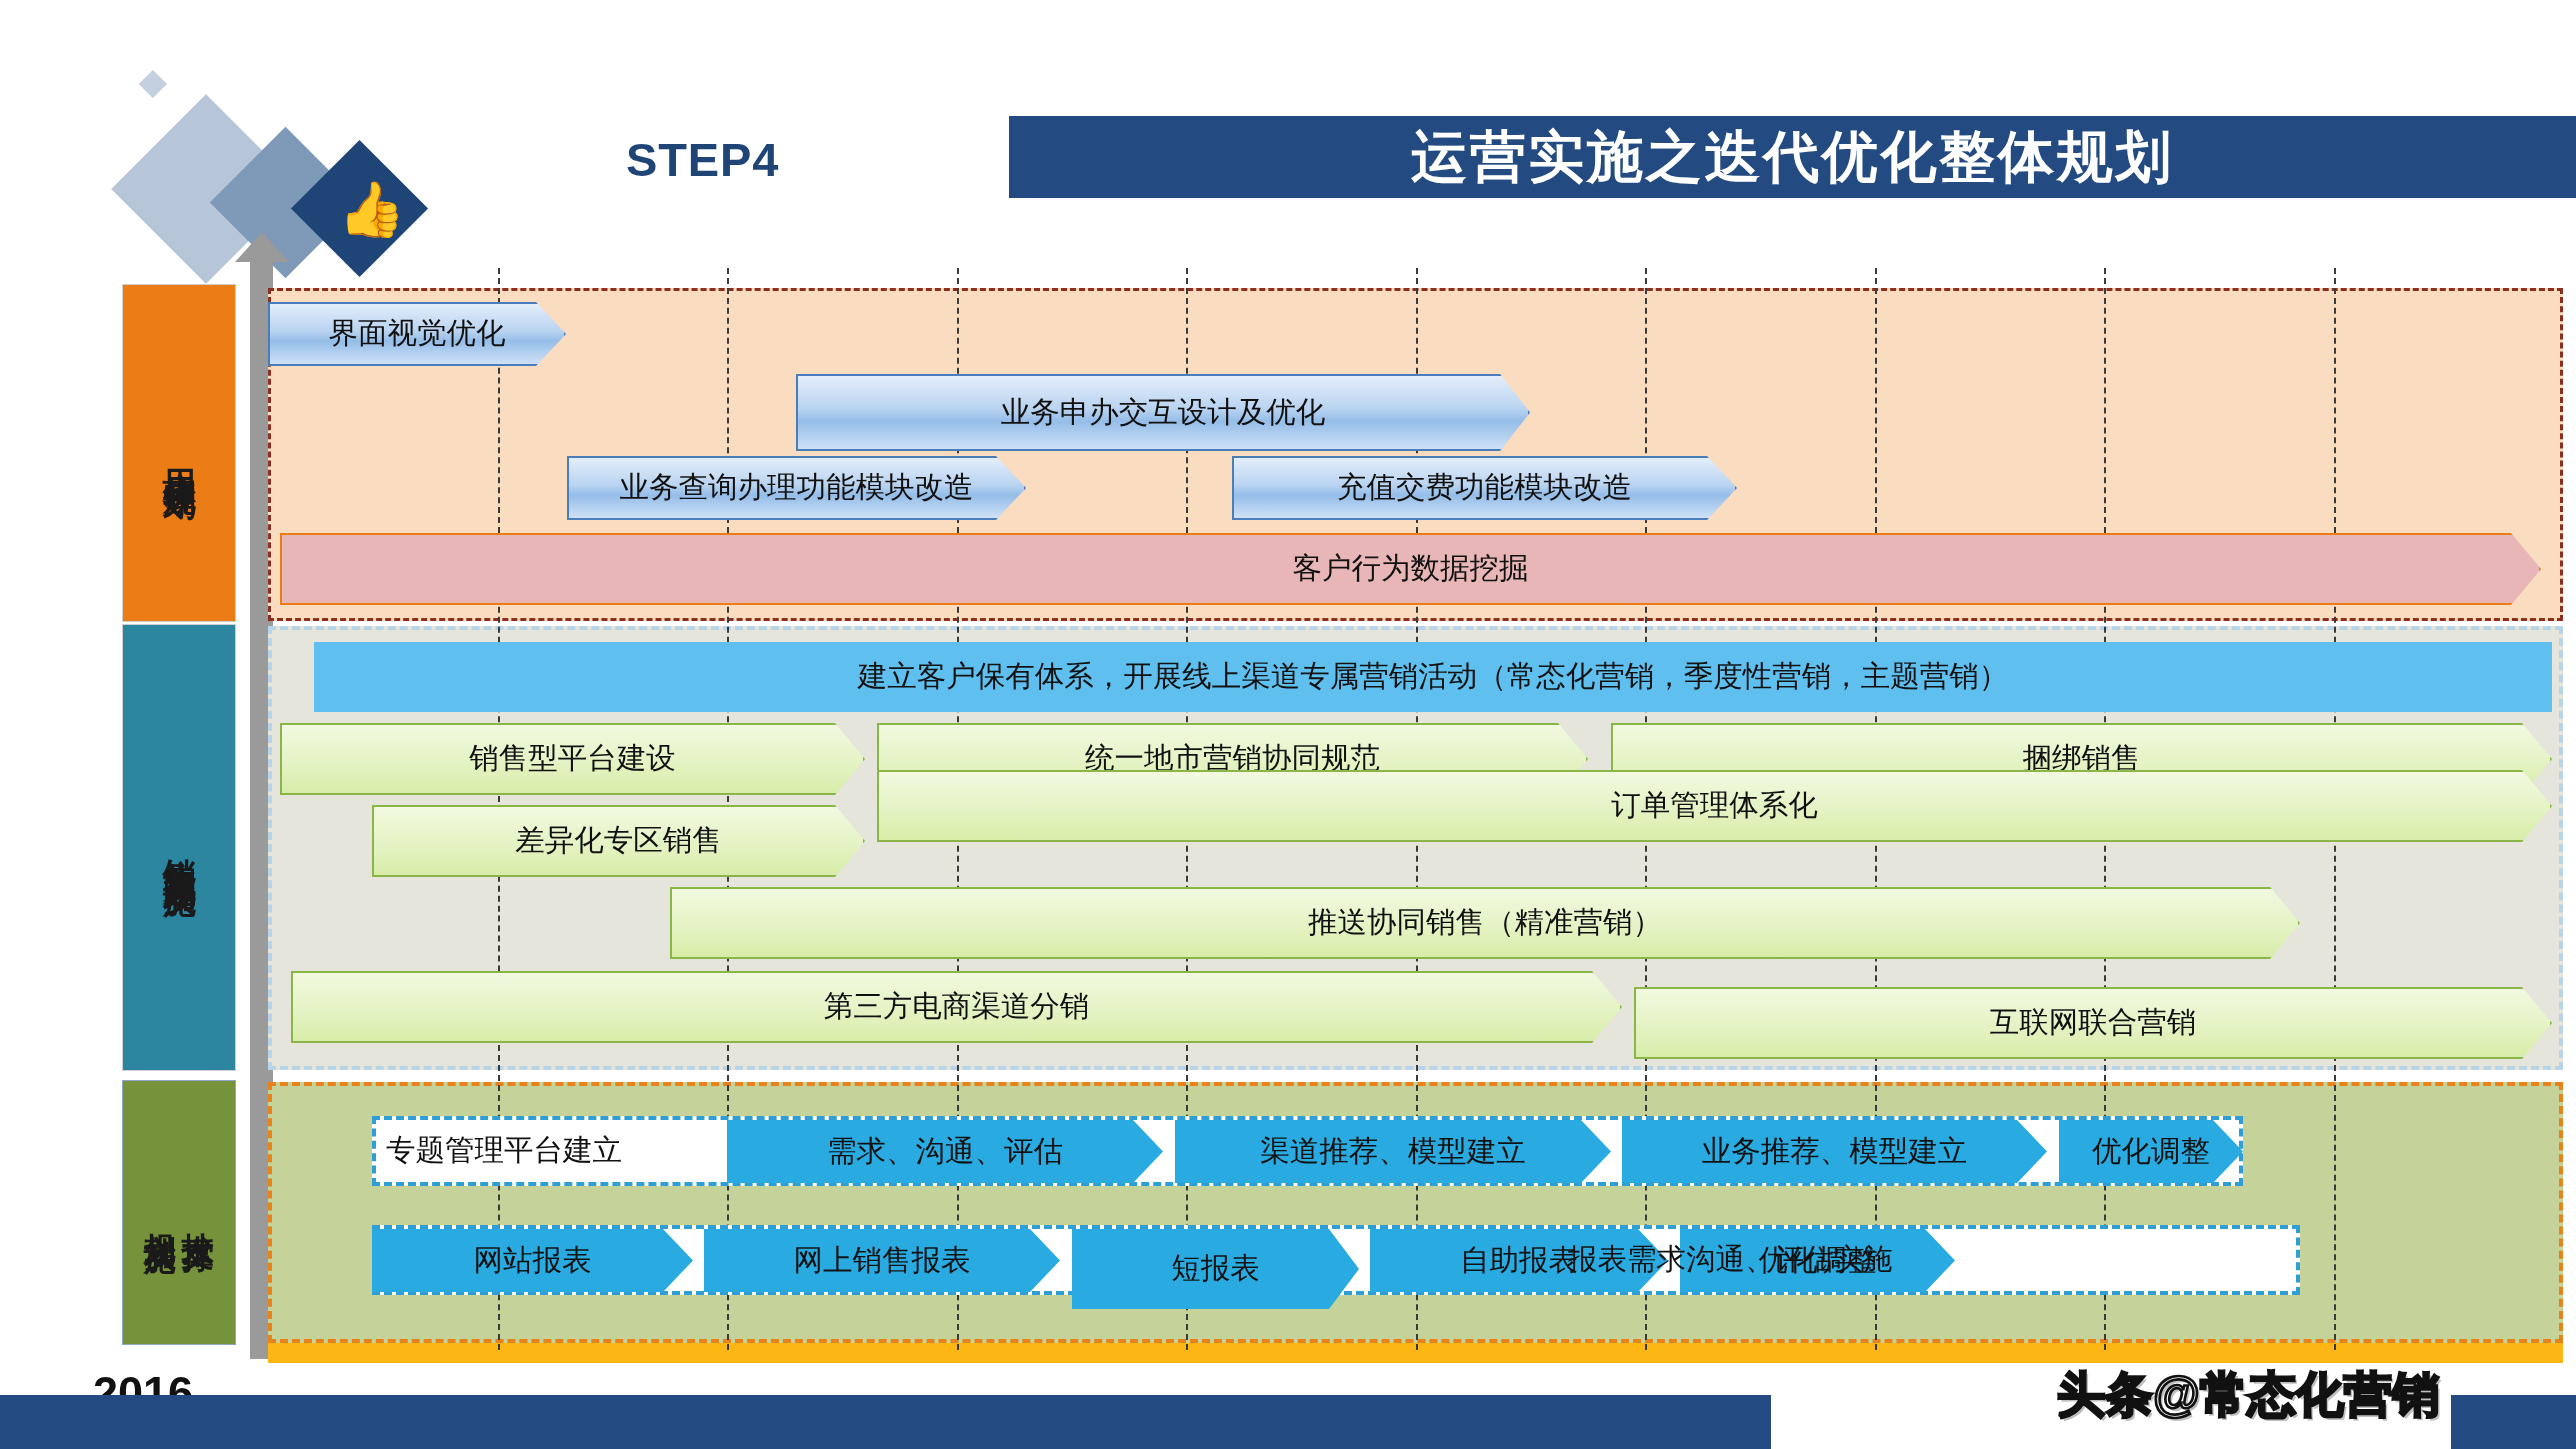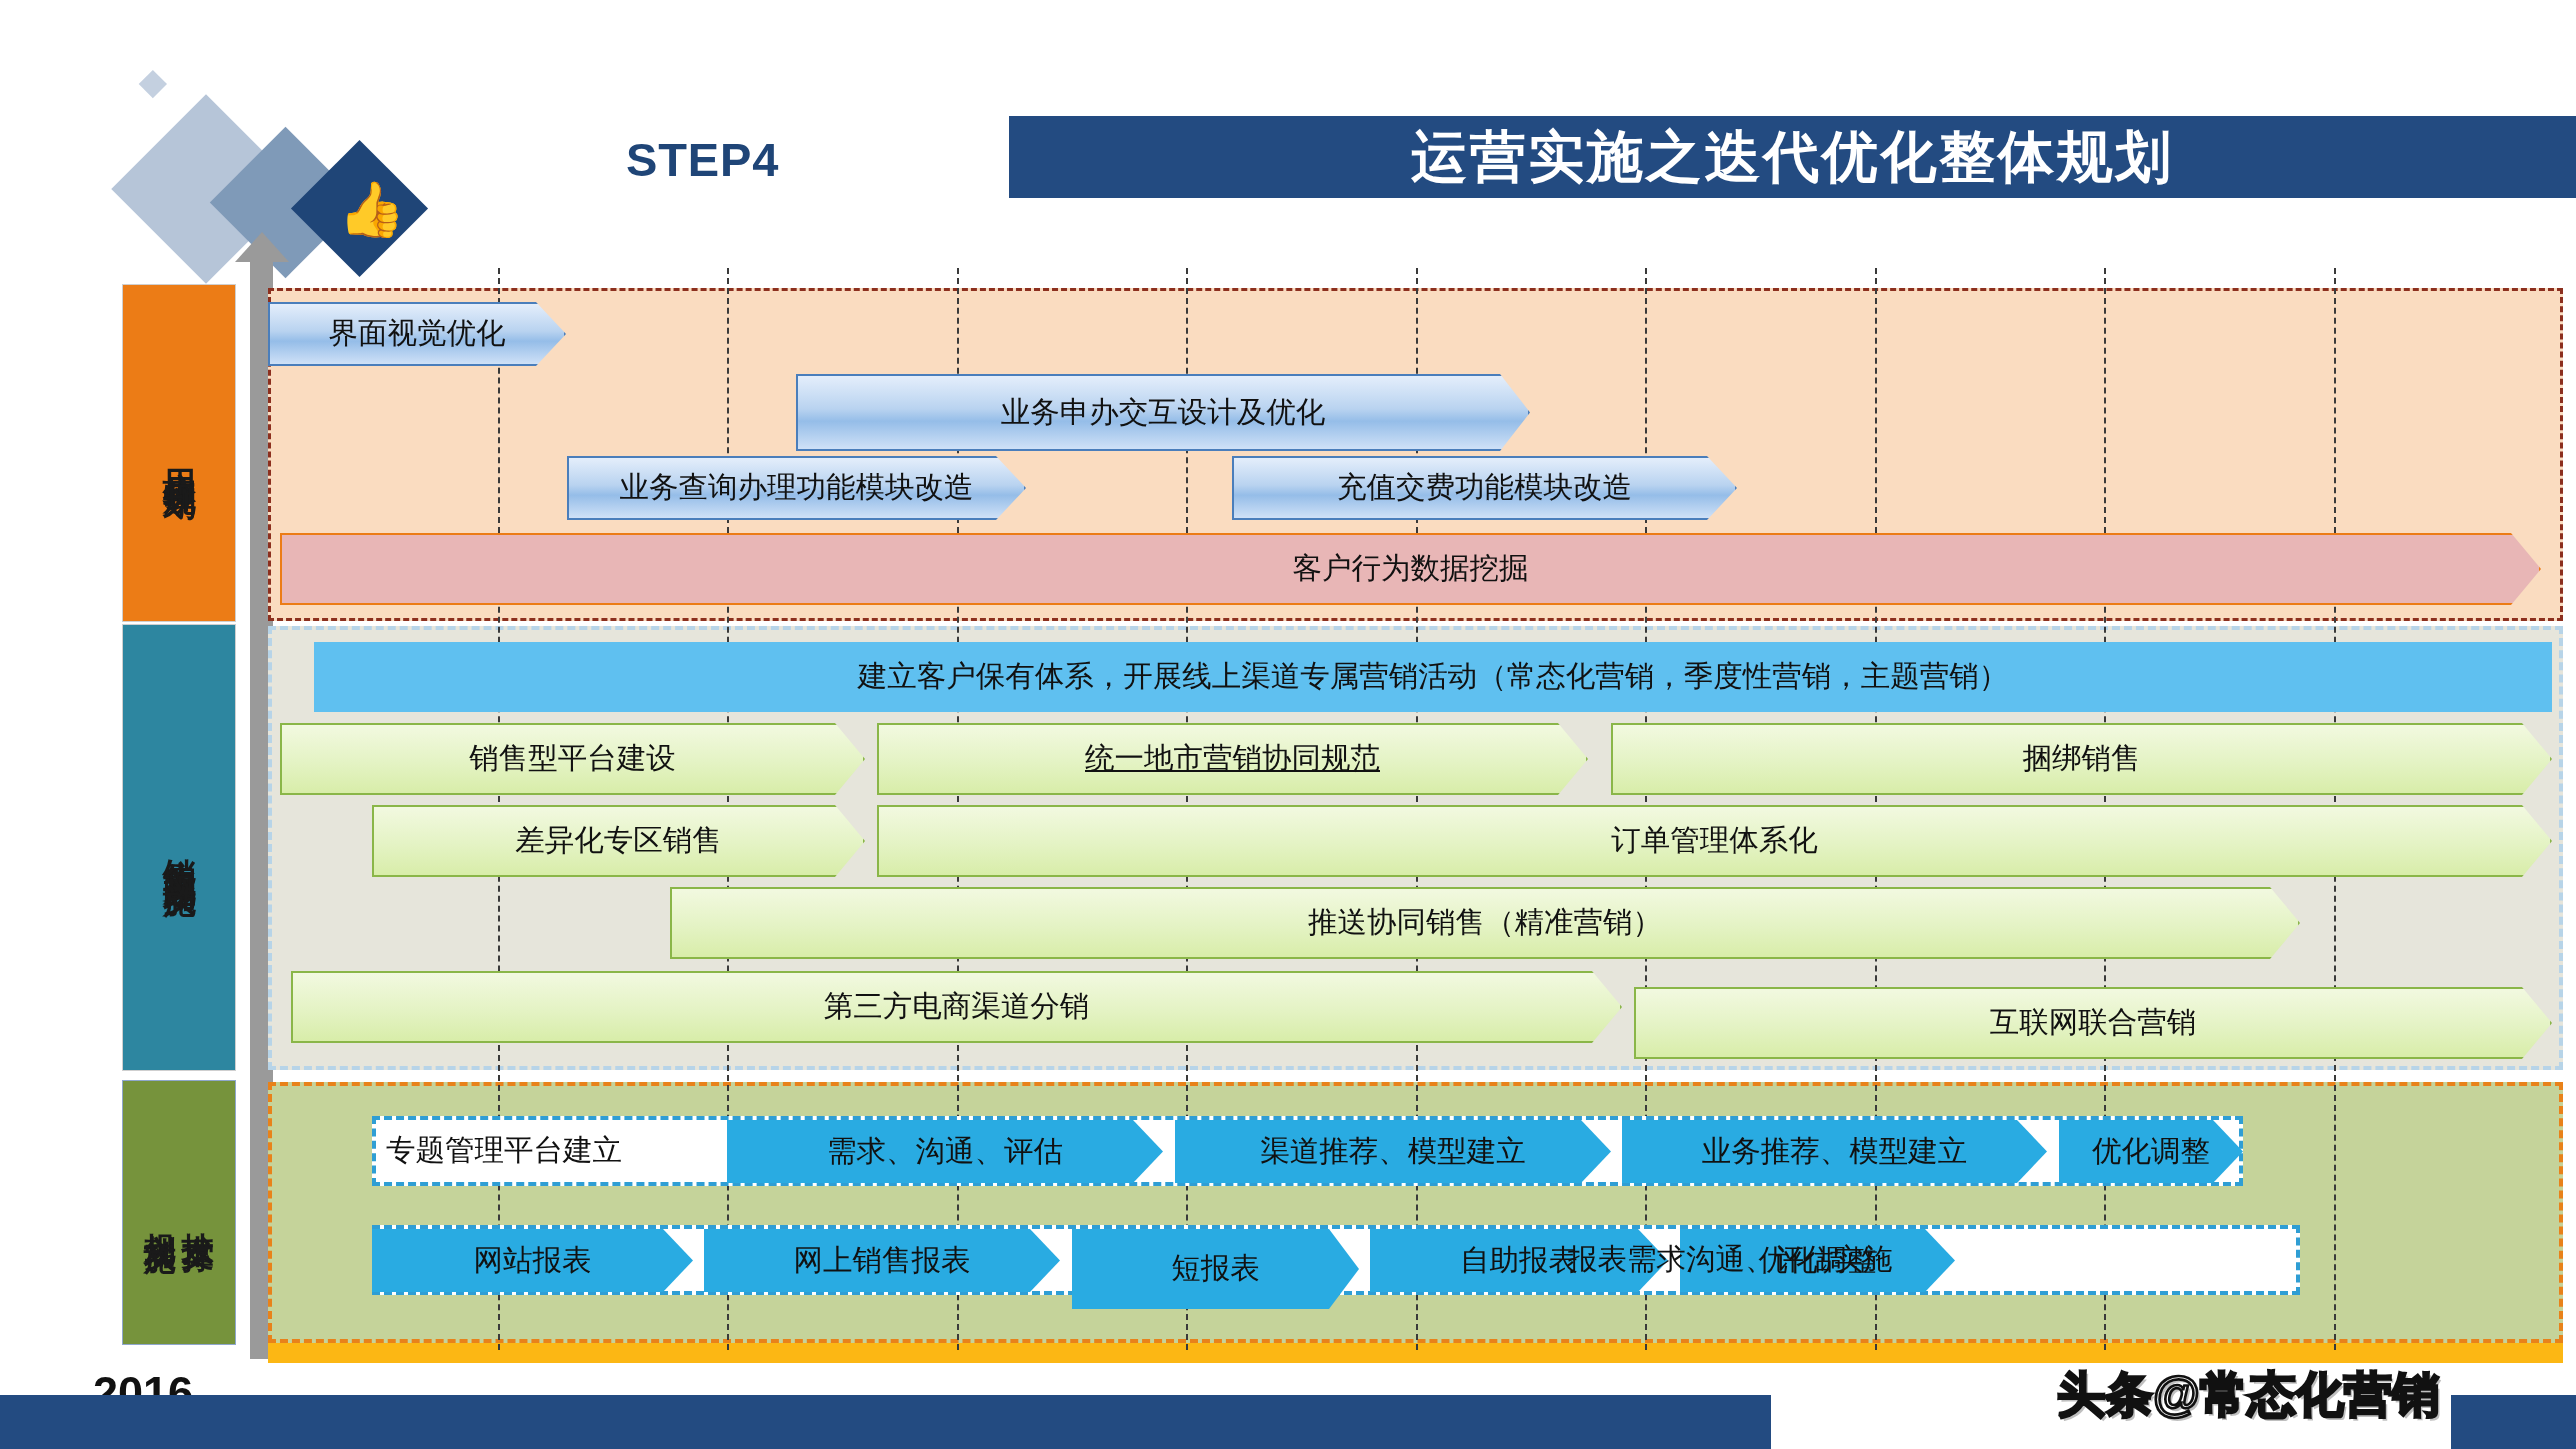--- a/index.html
+++ b/index.html
@@ -161,30 +161,30 @@
       </div>
       <div class="bar chev b-rose" style="left: 280px; top: 533px; width: 2261px; height: 72px;">
         <span>客户行为数据挖掘</span>
       </div>
       <div class="bar b-skyflat" style="left: 314px; top: 642px; width: 2238px; height: 70px;">
         <span>建立客户保有体系，开展线上渠道专属营销活动（常态化营销，季度性营销，主题营销）</span>
       </div>
       <div class="bar chev b-green" style="left: 280px; top: 723px; width: 585px; height: 72px;">
         <span>销售型平台建设</span>
       </div>
-      <div class="bar chev b-green" style="left: 877px; top: 723px; width: 711px; height: 72px; text-decoration: underline;">
+      <div class="bar chev b-green" style="left: 877px; top: 723px; width: 711px; height: 72px;">
         <span>统一地市营销协同规范</span>
       </div>
       <div class="bar chev b-green" style="left: 1611px; top: 723px; width: 941px; height: 72px;">
         <span>捆绑销售</span>
       </div>
       <div class="bar chev b-green" style="left: 372px; top: 805px; width: 493px; height: 72px;">
         <span>差异化专区销售</span>
       </div>
-      <div class="bar chev b-green" style="left: 877px; top: 805px; width: 1675px; height: 72px;">
+      <div class="bar chev b-green" style="left: 877px; top: 770px; width: 1675px; height: 72px;">
         <span>订单管理体系化</span>
       </div>
       <div class="bar chev b-green" style="left: 670px; top: 887px; width: 1630px; height: 72px;">
         <span>推送协同销售（精准营销）</span>
       </div>
       <div class="bar chev b-green" style="left: 291px; top: 971px; width: 1331px; height: 72px;">
         <span>第三方电商渠道分销</span>
       </div>
       <div class="bar chev b-green" style="left: 1634px; top: 971px; width: 918px; height: 72px; margin-top: 16px;">
         <span>互联网联合营销</span>

